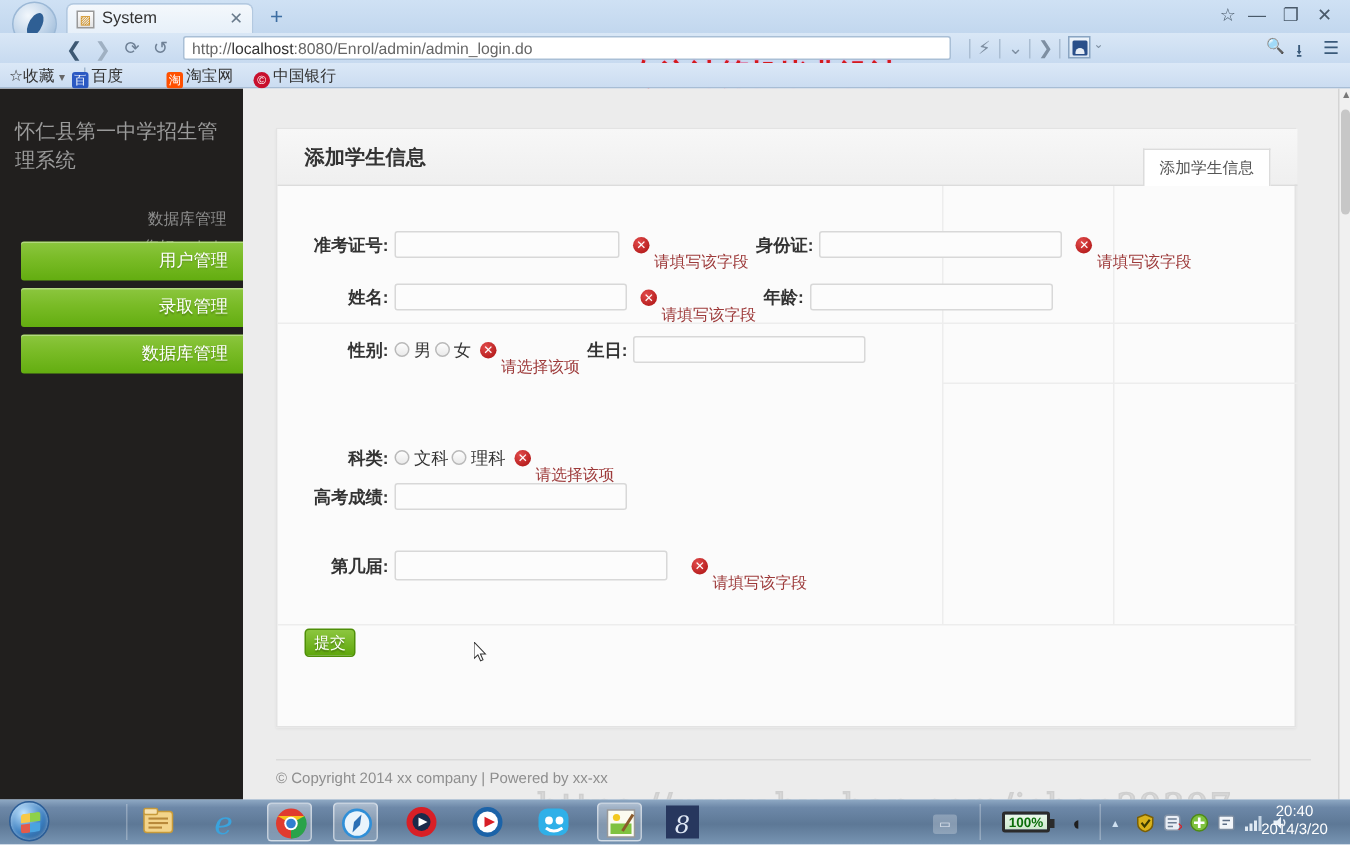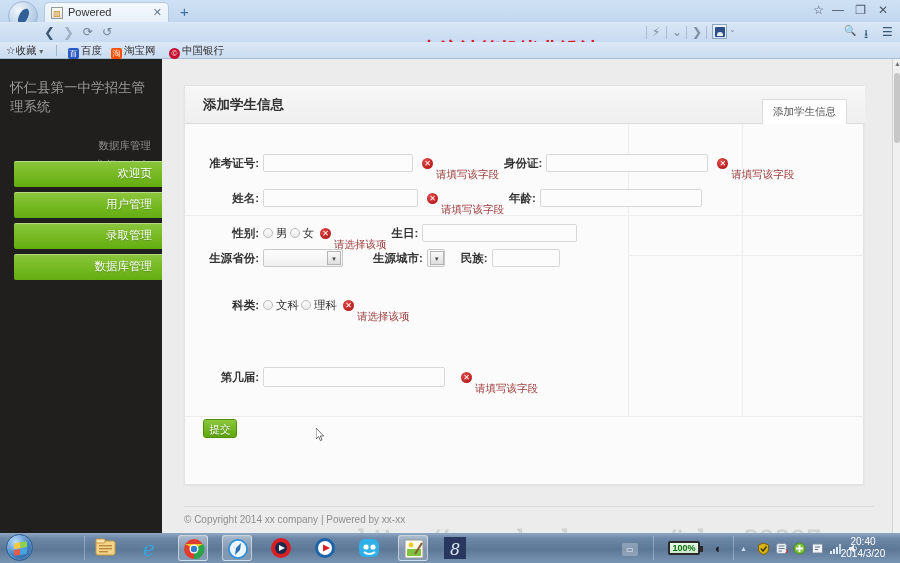--- a/index.html
+++ b/index.html
@@ -180,35 +180,36 @@
 <body>
 
 <div id="browser">
 
   <div class="tabstrip">
     <div class="browser-logo">
         <div class="needle"></div>
       </div>
     <div class="tab">
       <span class="favicon">▨</span>
-      <span class="ttl">Powered</span>
+      <span class="ttl">System</span>
       <span class="closex">✕</span>
     </div>
     <div class="newtab">+</div>
     <div class="wctl fav">☆</div>
     <div class="wctl min">—</div>
     <div class="wctl max">❐</div>
     <div class="wctl cls">✕</div>
   </div>
 
   <div class="navrow">
     <div class="navbtn back">❮</div>
     <div class="navbtn fwd">❯</div>
     <div class="navbtn reload">⟳</div>
     <div class="navbtn home">↺</div>
+    <div class="urlbar"><span class="scheme">http://</span><span>localhost</span><span class="scheme">:8080/Enrol/admin/admin_login.do</span></div>
     <div class="watermark-red">专注计算机毕业设计</div>
     <div class="tbsep" style="left:646px;"></div>
     <div class="tbicon" style="left:652px;">⚡</div>
     <div class="tbsep" style="left:666px;"></div>
     <div class="tbicon" style="left:672px;">⌄</div>
     <div class="tbsep" style="left:686px;"></div>
     <div class="tbicon" style="left:692px;">❯</div>
     <div class="tbsep" style="left:706px;"></div>
     <div class="userbtn">
         <i></i>
@@ -218,41 +219,38 @@
     <div class="tbicon" style="left:864px;color:#3a5a7a;">⭳</div>
     <div class="tbicon" style="left:882px;color:#3a5a7a;">☰</div>
   </div>
 
   <div class="bmrow">
     <div class="bm" style="left:6px;">
       <span>☆收藏</span>
       <span style="font-size:8px;color:#666;">▾</span>
     </div>
     <div class="bmsep" style="left:56px;"></div>
-    <div class="bm" style="left:68px;">
+    <div class="bm" style="left:48px;">
       <span class="ico" style="background:#2b59c3;">百</span><span>百度</span>
     </div>
     <div class="bm" style="left:111px;">
       <span class="ico" style="background:#ff5000;">淘</span><span>淘宝网</span>
     </div>
     <div class="bm" style="left:169px;">
       <span class="ico" style="background:#c8102e;border-radius:50%;">©</span><span>中国银行</span>
     </div>
   </div>
 
   <div id="viewport">
 
     <div id="sidebar">
       <div class="sb-title">怀仁县第一中学招生管理系统</div>
       <div class="sb-hello">您好, admin</div>
       <div class="sb-logout">数据库管理</div>
       <div class="sb-menu">
-        <div class="sb-item">
-            <span>欢迎页</span>
-          </div>
         <div class="sb-item">
             <span>用户管理</span>
           </div>
         <div class="sb-item">
             <span>录取管理</span>
           </div>
         <div class="sb-item">
             <span>数据库管理</span>
           </div>
       </div>
@@ -307,44 +305,36 @@
           <span class="rlabel">女</span>
           <span class="sp" style="width:4px;"></span>
           <span class="errico">✕</span>
           <span class="err">请选择该项</span>
           <span class="sp" style="width:5px;"></span>
           <span class="flabel">生日:</span>
           <span class="sp" style="width:4px;"></span>
           <input class="finput" style="width: 155px;" value="">
         </div>
 
-        <div class="frow" style="top:163px;">
-          <span class="flabel sp" style="width:74px;text-align:right;margin-right:4px;">生源省份:</span>
-          <span class="fselect" style="width:80px;"><span class="arrow">▾</span></span>
-          <span class="sp" style="width:30px;"></span>
-          <span class="flabel">生源城市:</span>
-          <span class="sp" style="width:4px;"></span>
-          <span class="fselect" style="width:18px;"><span class="arrow" style="right:0;">▾</span></span>
-          <span class="sp" style="width:16px;"></span>
-          <span class="flabel">民族:</span>
-          <span class="sp" style="width:4px;"></span>
-          <input class="finput" style="width: 68px;" value="">
-        </div>
 
         <div class="frow" style="top:200px;">
           <span class="flabel sp" style="width:74px;text-align:right;margin-right:4px;">科类:</span>
           <span class="radio"></span>
           <span class="rlabel">文科</span>
           <span class="radio"></span>
           <span class="rlabel">理科</span>
           <span class="sp" style="width:4px;"></span>
           <span class="errico">✕</span>
           <span class="err">请选择该项</span>
         </div>
 
+        <div class="frow" style="top:236px;">
+          <span class="flabel sp" style="width:74px;text-align:right;margin-right:4px;">高考成绩:</span>
+          <input class="finput" style="width: 155px;" value="">
+        </div>
 
         <div class="frow" style="top:272px;">
           <span class="flabel sp" style="width:74px;text-align:right;margin-right:4px;">第几届:</span>
           <input class="finput" style="width: 182px; height: 20px;" value="">
           <span class="sp" style="width:16px;"></span>
           <span class="errico">✕</span>
           <span class="err">请填写该字段</span>
         </div>
 
         <div class="submit">提交</div>

